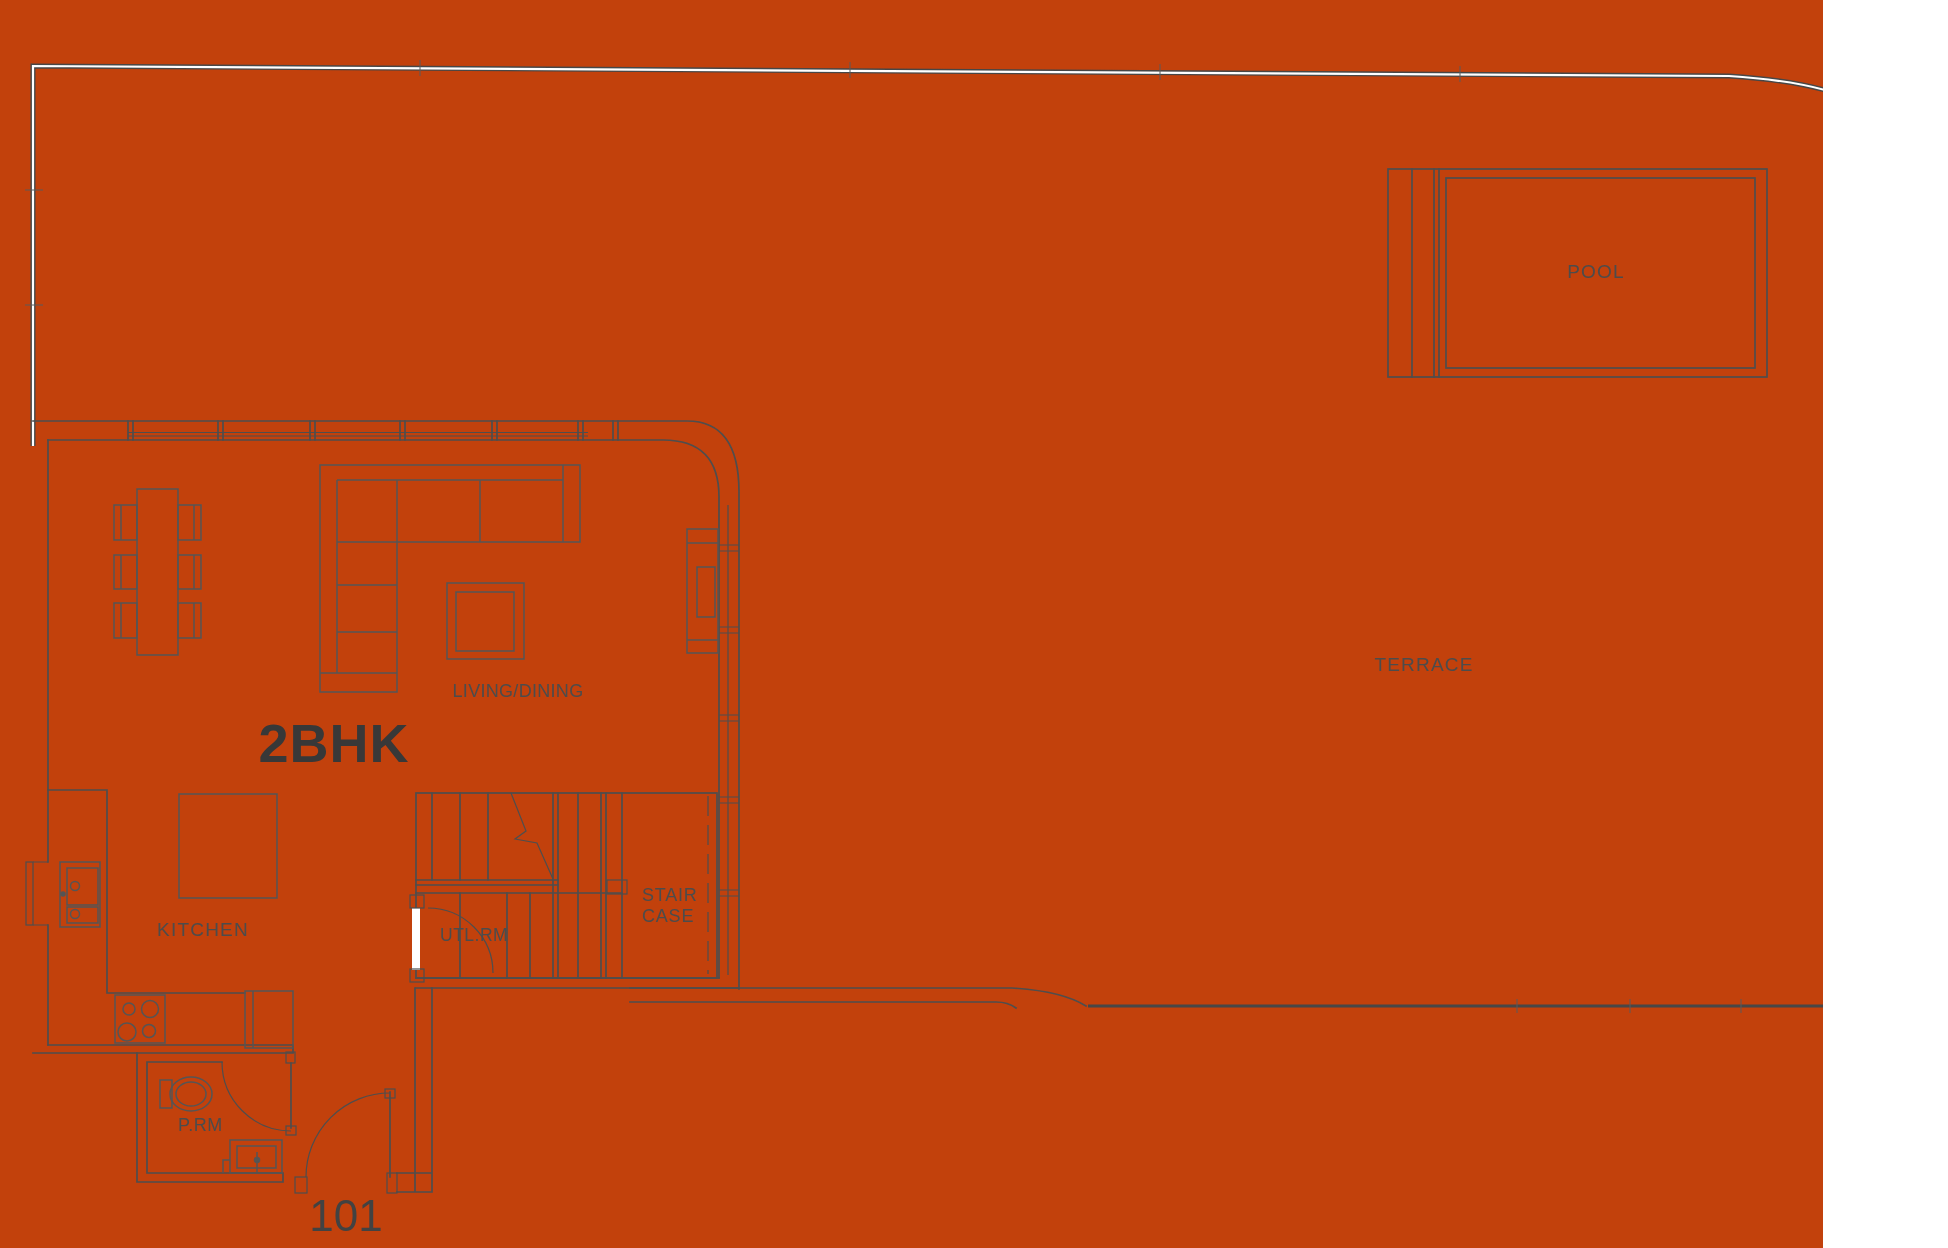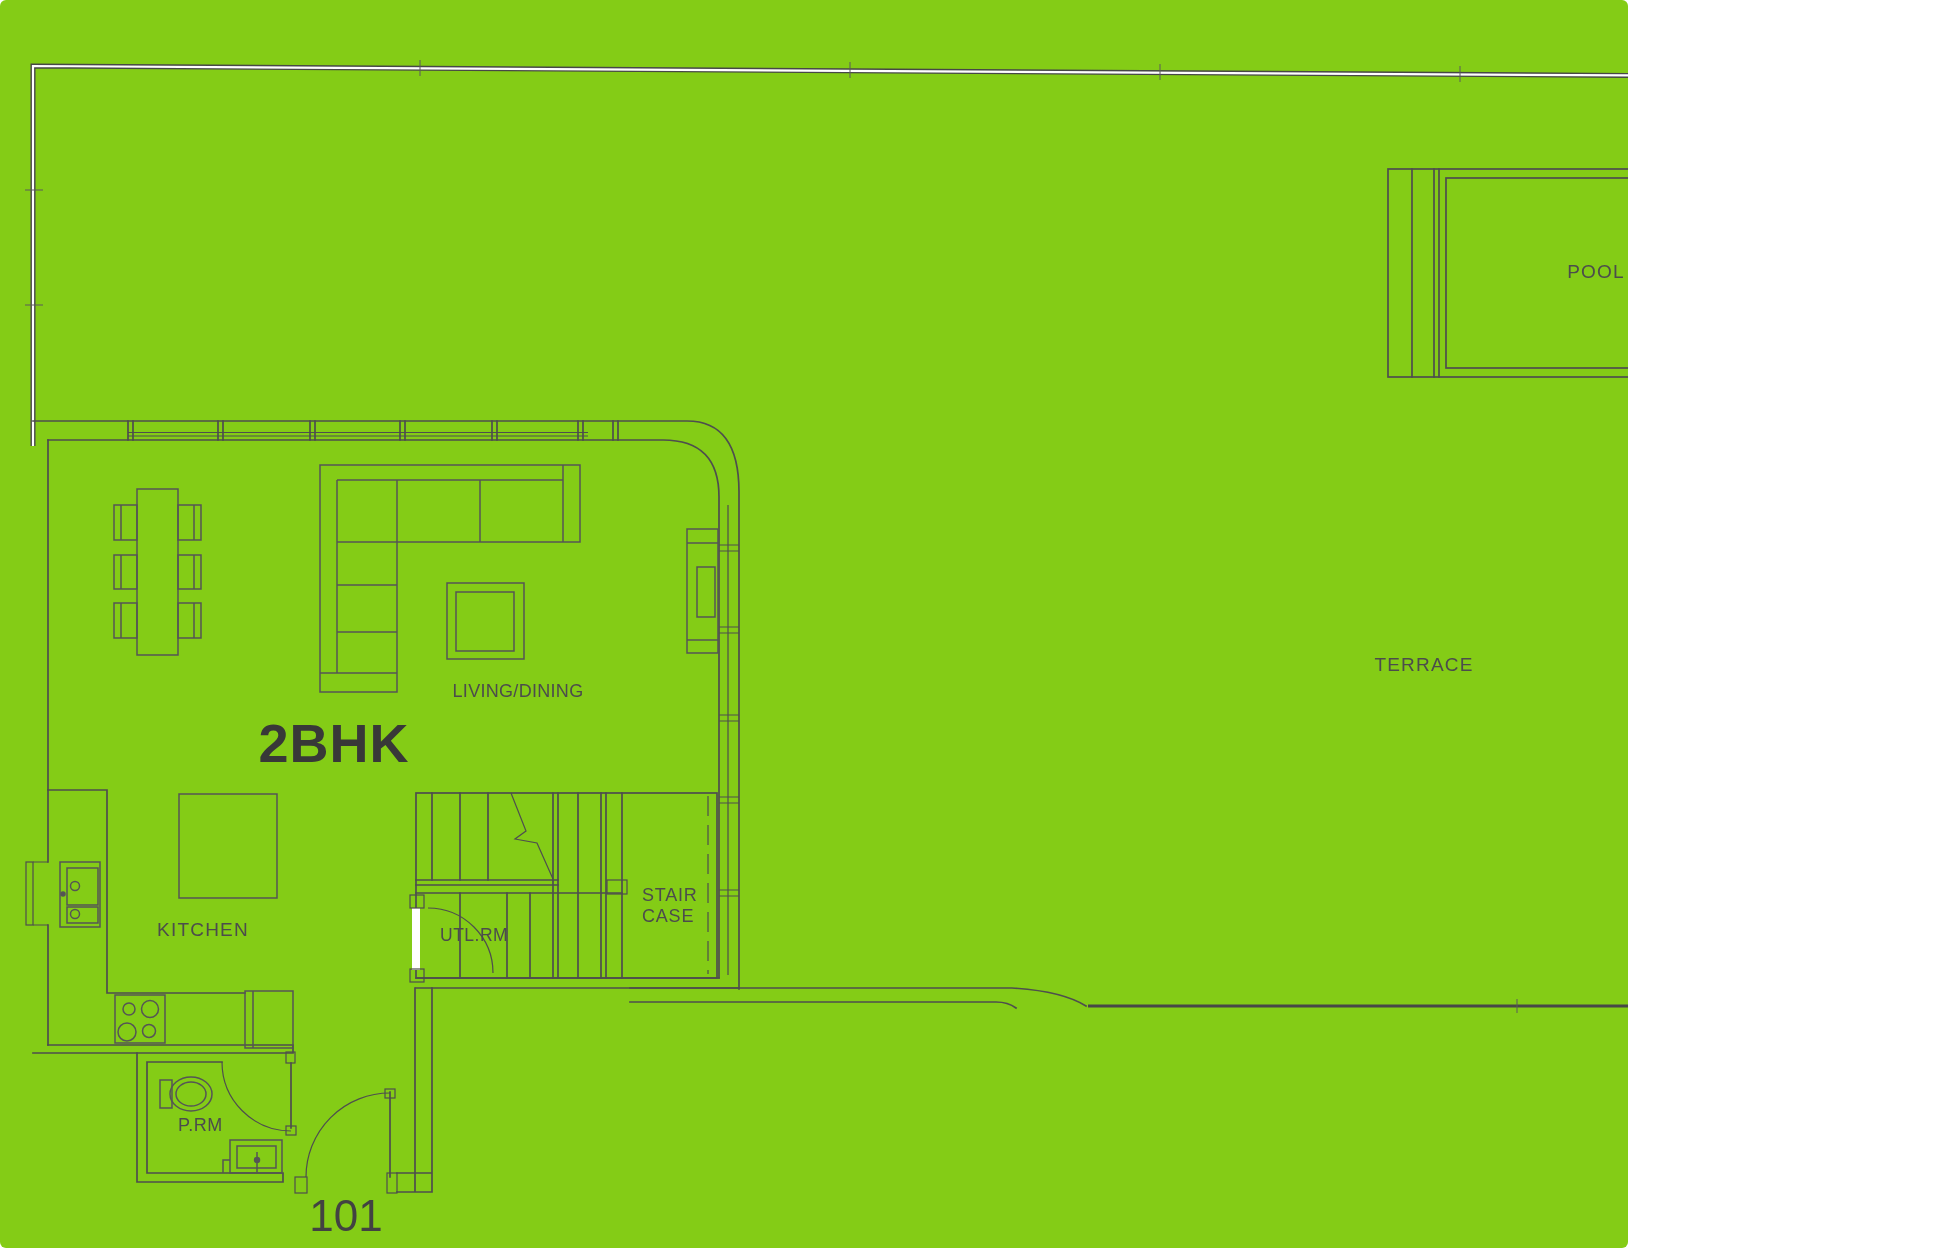--- a/index.html
+++ b/index.html
@@ -1,17 +1,17 @@
 <!DOCTYPE html>
 <html><head>
 <meta charset="utf-8">
 <style>
   html,body{margin:0;padding:0;background:#fff;}
-  .stage{position:relative;width:1628px;height:1248px;background:#84cc16;overflow:hidden;
-         font-family:"Liberation Sans", sans-serif;border-radius:6px;}
+  .stage{position:relative;width:1823px;height:1248px;background:#c2410c;overflow:hidden;
+         font-family:"Liberation Sans", sans-serif;}
   svg{position:absolute;left:0;top:0;}
   .ln{stroke:#4e4e4e;stroke-width:1.7;fill:none;stroke-linecap:square;}
   .thin{stroke:#4e4e4e;stroke-width:1.2;fill:none;}
   .furn{stroke:#555555;stroke-width:1.5;fill:none;}
   .bound{stroke:#474747;stroke-width:5;fill:none;}
   .bound-core{stroke:#ffffff;stroke-width:2.2;fill:none;}
   .heavy{stroke:#474747;stroke-width:3;fill:none;}
   .tick{stroke:#5a5a5a;stroke-width:1;fill:none;}
   .whiteout{fill:#ffffff;stroke:none;}
   text{fill:#4c4c4c;}

